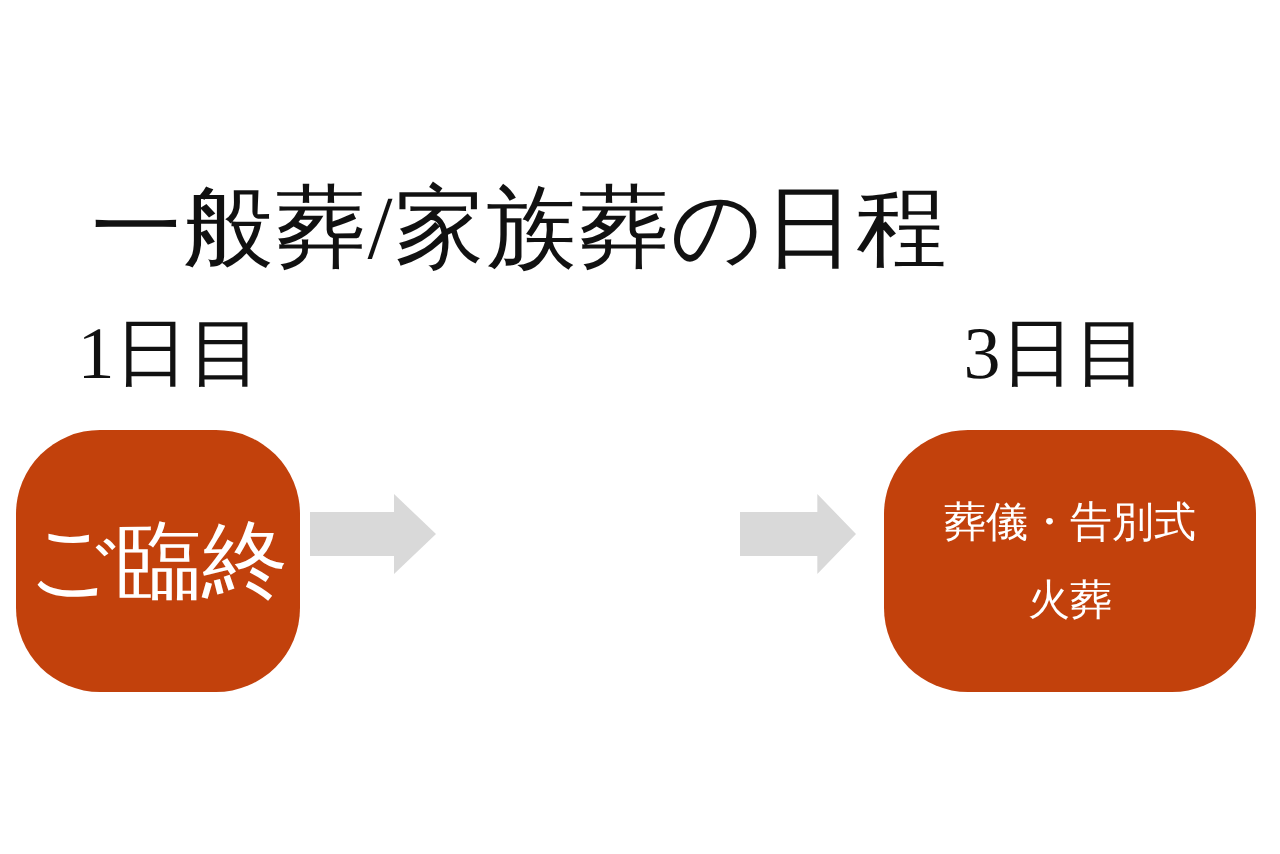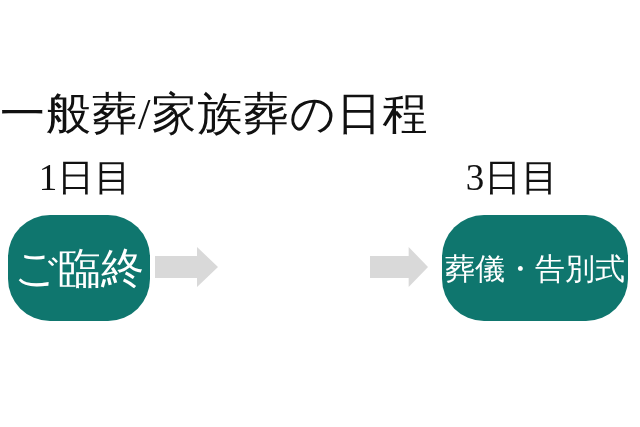--- a/index.html
+++ b/index.html
@@ -14,63 +14,64 @@
     background: #ffffff;
     overflow: hidden;
     font-family: "Liberation Sans", "DejaVu Sans", sans-serif;
   }
   .title {
     position: absolute;
     top: 84px;
     left: 0;
     width: 520px;
     margin: 0;
+    text-align: center;
     font-family: "Liberation Serif", "DejaVu Serif", serif;
     font-weight: 400;
     font-size: 45px;
     line-height: 60px;
     color: #111111;
     letter-spacing: 1px;
   }
   .day-label {
     position: absolute;
     top: 156px;
     transform: translateX(-50%);
     font-family: "Liberation Serif", "DejaVu Serif", serif;
     font-size: 37px;
     line-height: 44px;
     color: #111111;
     white-space: nowrap;
   }
   .day-label-1 { left: 85px; }
   .day-label-2 { left: 303px; }
-  .day-label-3 { left: 512px; }
+  .day-label-3 { left: 528px; }
   .stage-box {
     position: absolute;
     top: 215px;
-    height: 106px;
-    background: #0f766e;
+    height: 131px;
+    background: #c2410c;
     border-radius: 42px;
     color: #ffffff;
     display: flex;
     flex-direction: column;
     align-items: center;
     justify-content: center;
     text-align: center;
   }
   .stage-box-1 { left: 8px;   width: 142px; }
   .stage-box-2 { left: 227px; width: 131px; }
   .stage-box-3 { left: 442px; width: 186px; }
   .stage-text-large {
     font-size: 43px;
     line-height: 48px;
     white-space: nowrap;
   }
   .stage-text-small {
-    font-size: 30px;
+    font-size: 21px;
     line-height: 39px;
     white-space: nowrap;
   }
   .arrow {
     position: absolute;
     top: 247px;
     height: 40px;
   }
   .arrow-1 { left: 155px; width: 63px; }
   .arrow-2 { left: 370px; width: 58px; }
@@ -94,15 +95,16 @@
     <polygon points="0,9 42,9 42,0 63,20 42,40 42,31 0,31"></polygon>
   </svg>
 
 
   <svg class="arrow arrow-2" viewBox="0 0 63 40" preserveAspectRatio="none">
     <polygon points="0,9 42,9 42,0 63,20 42,40 42,31 0,31"></polygon>
   </svg>
 
   <div class="stage-box stage-box-3">
     <span class="stage-text-small">葬儀・告別式</span>
+    <span class="stage-text-small">火葬</span>
   </div>
 
 </div>
 
 </body></html>

